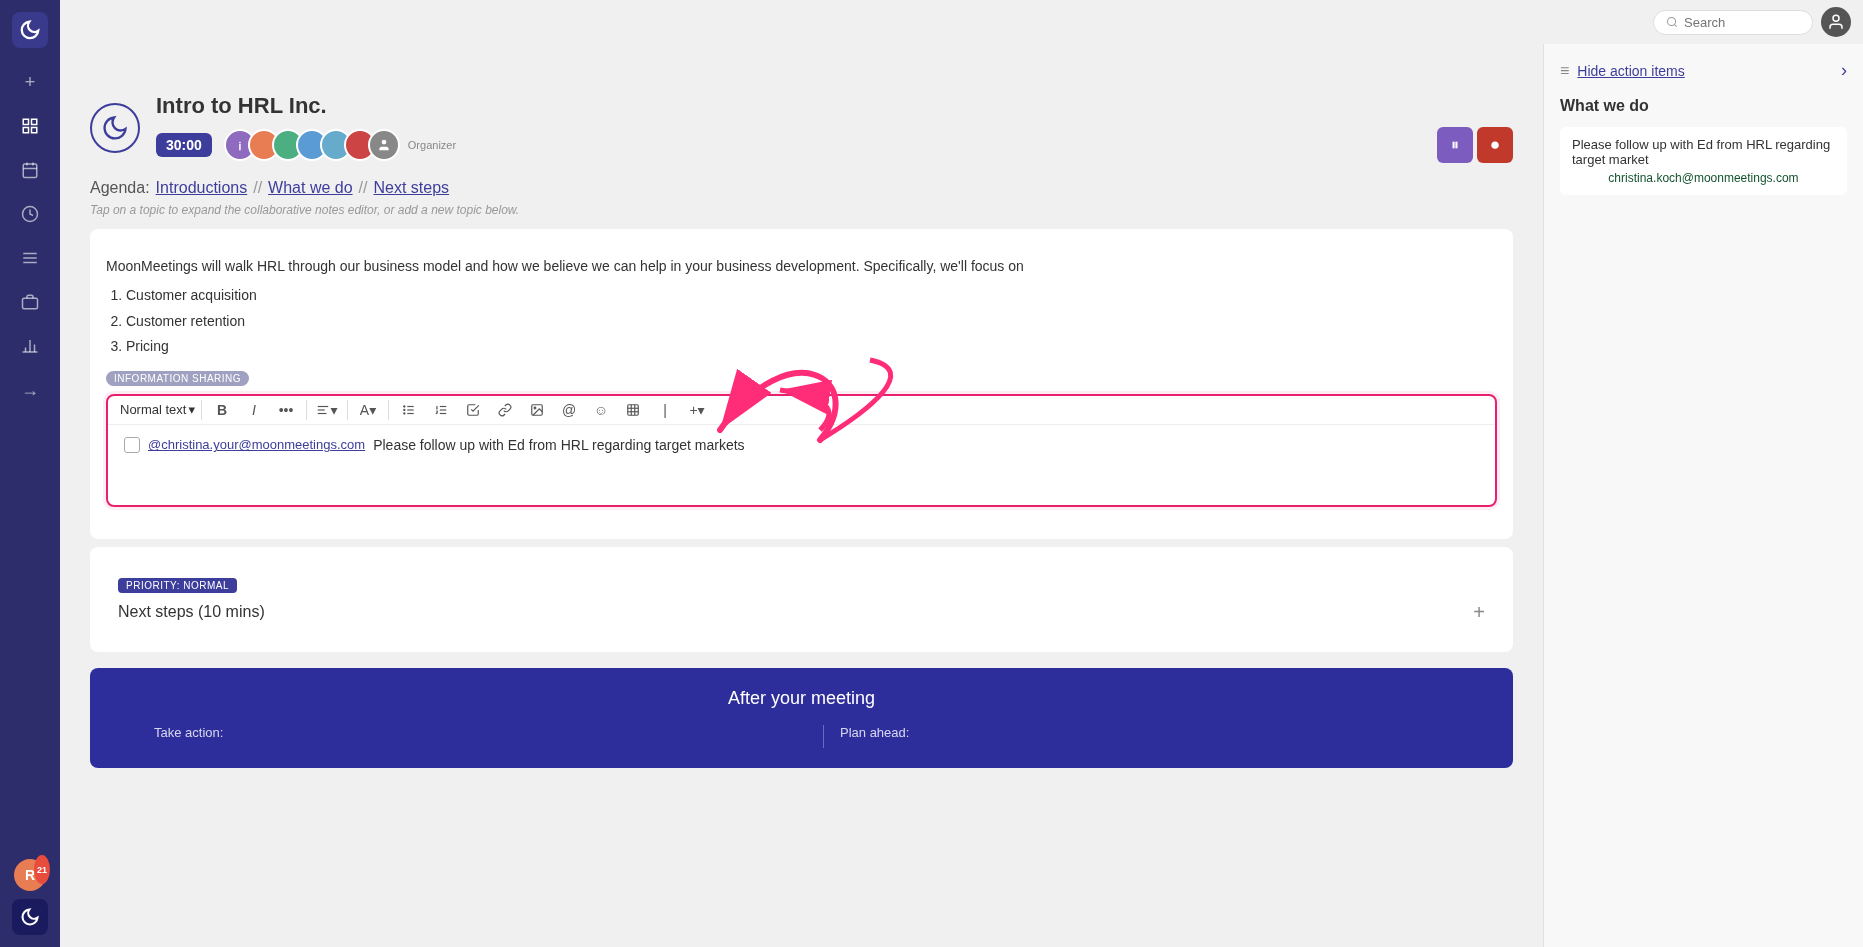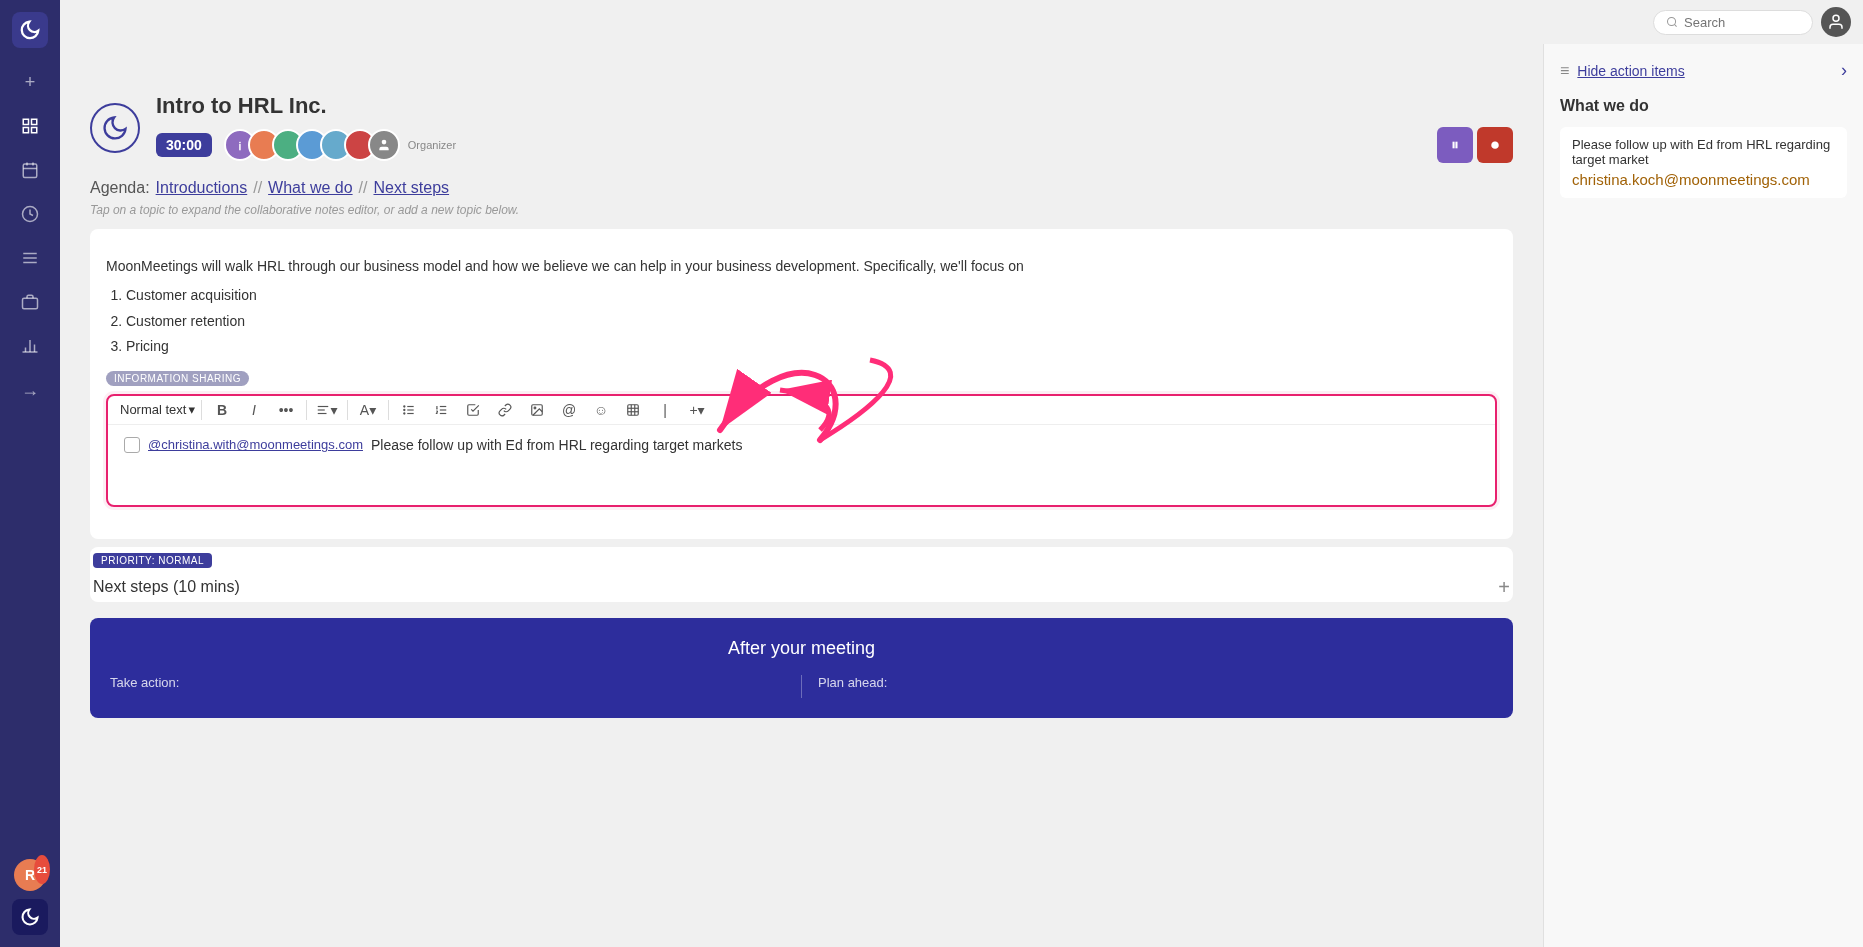--- a/index.html
+++ b/index.html
@@ -292,21 +292,21 @@
     }
     .task-text {
       color: #333;
       font-size: 14px;
     }
 
     
     .next-steps-section {
       background: white;
       border-radius: 8px;
-      padding: 3px;
+      padding: 28px;
       margin-bottom: 16px;
     }
     .priority-badge {
       display: inline-block;
       background: #3d3d9c;
       color: white;
       font-size: 10px;
       padding: 2px 8px;
       border-radius: 4px;
       text-transform: uppercase;
@@ -351,20 +351,21 @@
       background: #2d2d9c;
       border-radius: 8px;
       padding: 20px;
       color: white;
       text-align: center;
     }
     .after-meeting-title { font-size: 18px; margin-bottom: 16px; }
     .after-meeting-cols {
       display: flex;
       gap: 16px;
+      margin-left: 44px;
     }
     .after-col { flex: 1; text-align: left; }
     .after-col-title { font-size: 13px; color: rgba(255,255,255,0.8); margin-bottom: 8px; }
     .after-divider { width: 1px; background: rgba(255,255,255,0.3); }
     .ctrl-btn {
       width: 36px; height: 36px;
       border-radius: 6px;
       display: flex; align-items: center; justify-content: center;
       color: white; font-size: 16px; cursor: pointer;
       border: none;
@@ -397,21 +398,21 @@
     .panel-chevron { color: #3d3d9c; font-size: 18px; }
     .panel-section-title { font-size: 16px; font-weight: 600; color: #333; margin-bottom: 12px; }
     .panel-action-item {
       background: white;
       border-radius: 6px;
       padding: 10px 12px;
       margin-bottom: 8px;
       font-size: 13px;
     }
     .panel-action-desc { color: #333; margin-bottom: 4px; }
-    .panel-action-email { color: #a16207; font-size: 15px; }
+    .panel-action-email { color: #14532d; font-size: 12px; text-align: center; }
 
     
     .overlay {
       position: fixed;
       pointer-events: none;
       top: 0; left: 0;
       width: 1863px; height: 947px;
       z-index: 100;
     }
 
@@ -646,21 +647,21 @@
                 <line x1="9" y1="3" x2="9" y2="21"></line>
                   <line x1="15" y1="3" x2="15" y2="21"></line>
               </svg>
             </button>
             <button class="toolbar-btn">|</button>
             <button class="toolbar-btn">+▾</button>
           </div>
           <div class="editor-body">
             <div class="editor-task-row">
               <div class="task-checkbox"></div>
-              <span class="task-mention">@christina.with@moonmeetings.com</span>
+              <span class="task-mention">@christina.your@moonmeetings.com</span>
               <span class="task-text">Please follow up with Ed from HRL regarding target markets</span>
             </div>
           </div>
         </div>
       </div>
 
       <div class="next-steps-section">
         <div class="priority-badge">PRIORITY: NORMAL</div>
         <div class="next-steps-header">
           <div class="next-steps-title">Next steps (10 mins)</div>

